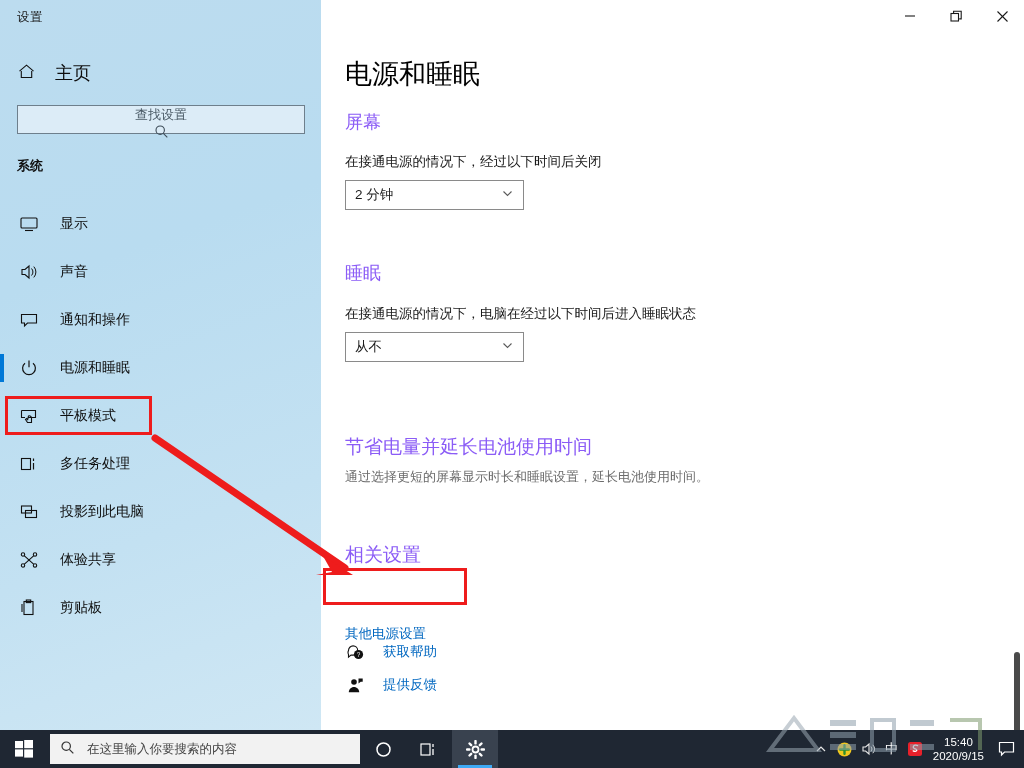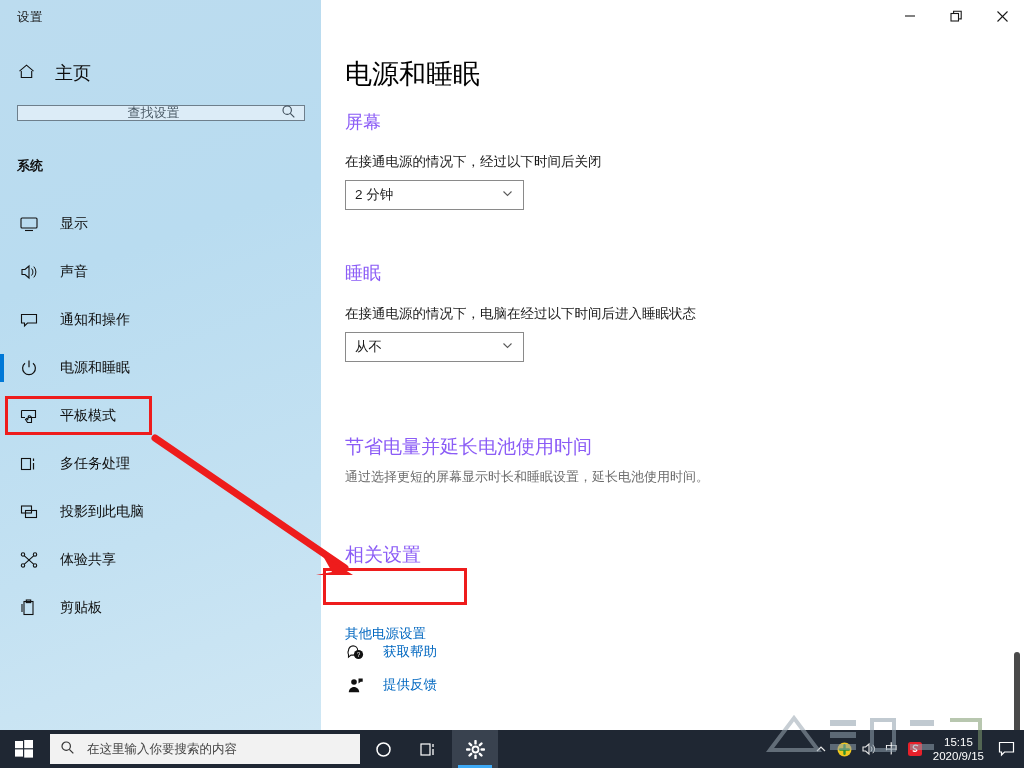--- a/index.html
+++ b/index.html
@@ -8,36 +8,35 @@
     font-family:"Liberation Sans","DejaVu Sans",sans-serif;
     background:#ffffff;
   }
   #app { position:relative; width:1024px; height:768px; }
 
   
   .sidebar {
     position:absolute; left:0; top:0; width:321px; height:730px;
     background:linear-gradient(160deg,#bcdcef 0%,#b9dcf0 35%,#c3e1f2 70%,#cfe7f4 100%);
     overflow:hidden;
-    text-align:center;
   }
   .settings-title {
     position:absolute; left:17px; top:9px;
     font-size:12.5px; color:#1b1b1b; letter-spacing:.5px;
   }
   .home-row {
     position:absolute; left:10px; top:58px; width:300px; height:30px;
     display:flex; align-items:center; padding-left:7px;
   }
   .home-row .lbl { font-size:18px; color:#0d0d0d; margin-left:19px; }
 
   .search-box {
-    position:absolute; left:17px; top:105px; width:288px; height:16px;
+    position:absolute; left:17px; top:105px; width:288px; height:29px;
     background:#dcecf7; border:1px solid #6e7f8c;
-    display:flex; align-items:center; padding:0 8px;
+    display:flex; align-items:center; padding:0 8px;flex-direction:column;
   }
   .search-box .ph { font-size:13px; color:#4a5a66; flex:1; }
 
   .group-head {
     position:absolute; left:17px; top:157px;
     font-size:13px; font-weight:bold; color:#111;
   }
 
   .nav { position:absolute; left:0; top:200px; width:369px; }
   .nav-item {
@@ -414,21 +413,21 @@
           </svg>
       </div>
       <div class="tray-ico" style="width:22px;color:#fff;font-size:13px;display:flex;align-items:center;justify-content:center;">中</div>
       <div class="tray-ico">
         <svg width="16" height="16" viewBox="0 0 16 16">
             <rect x="1" y="1" width="14" height="14" rx="2.5" fill="#e8202a"></rect>
             <path d="M10.6 4.6c-1.6-.9-3.6-.5-4.2.8-.5 1.2.5 2 1.9 2.5 1.2.5 1.7 1 1.4 1.7-.4.9-2 1.1-3.5.3" fill="none" stroke="#fff" stroke-width="1.3" stroke-linecap="round"></path>
           </svg>
       </div>
       <div class="clock">
-        <span>15:15</span>
+        <span>15:40</span>
         <span>2020/9/15</span>
       </div>
       <div class="tray-ico">
         <svg width="17" height="16" viewBox="0 0 17 16">
             <path d="M1.5 1.5h14v9.5H6.5l-3 3v-3h-2z" fill="none" stroke="#fff" stroke-width="1.2"></path>
           </svg>
       </div>
     </div>
   </div>
 

